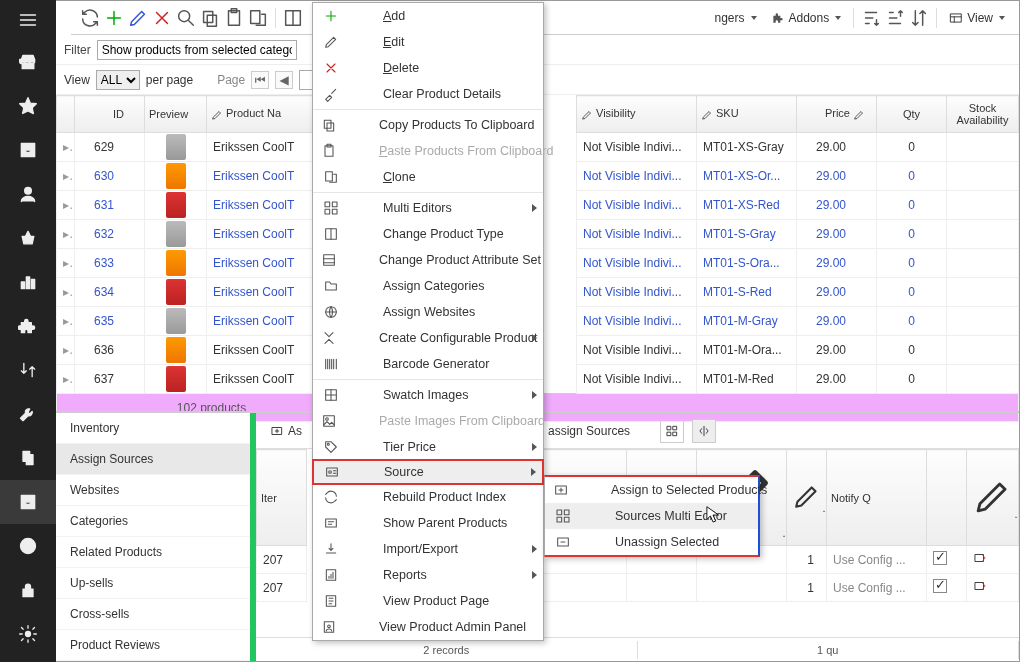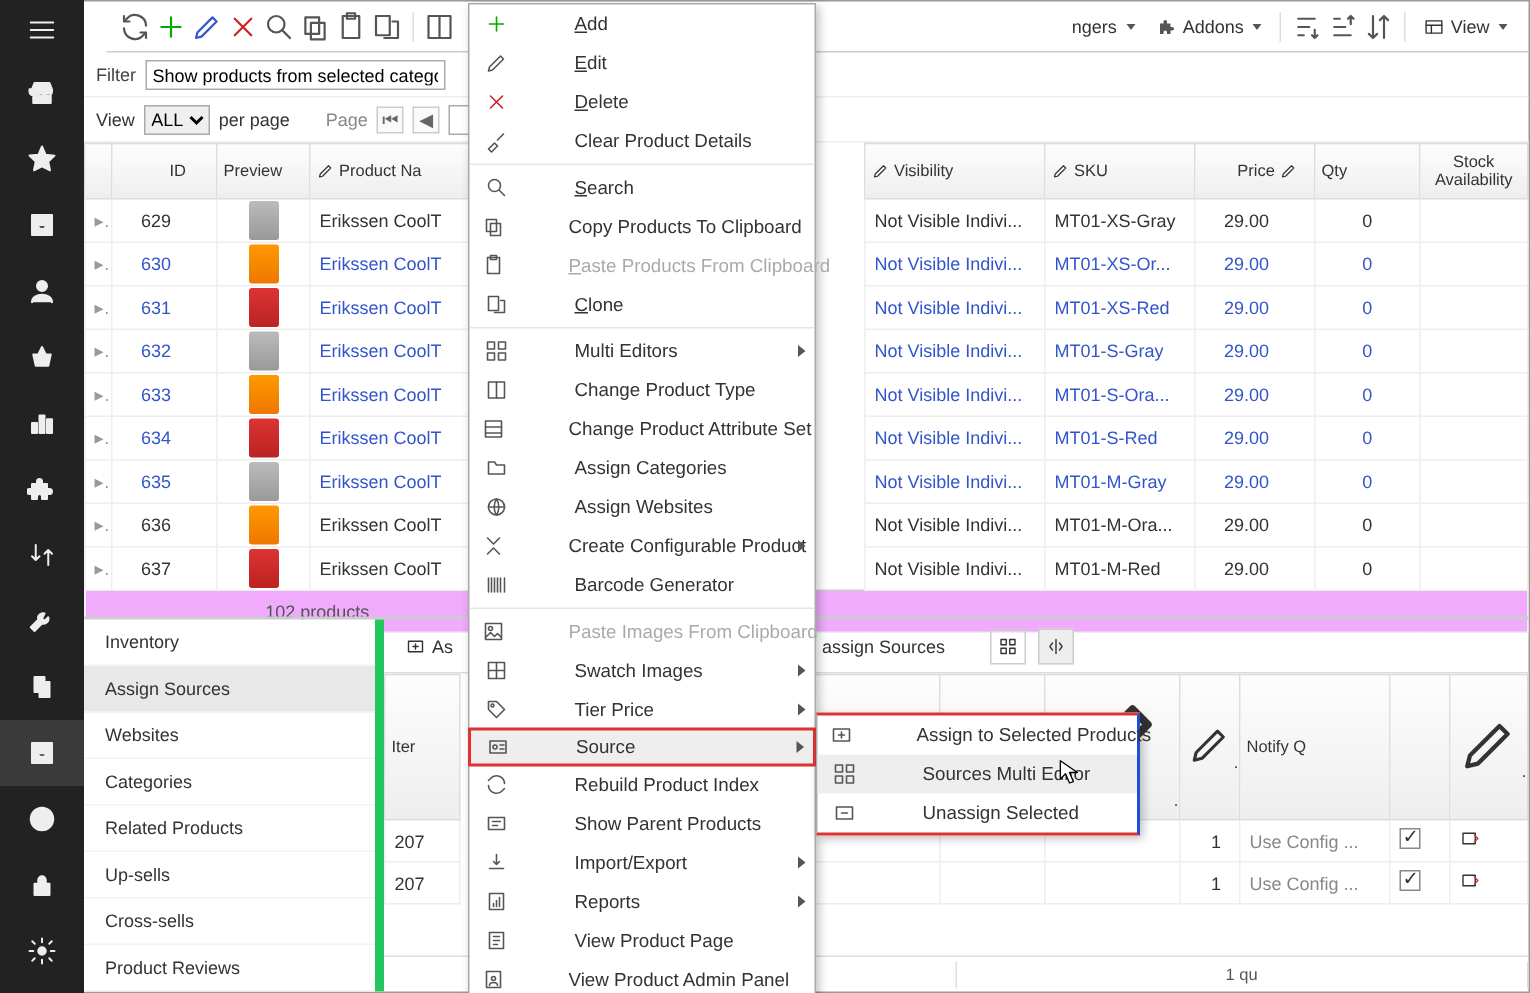--- a/index.html
+++ b/index.html
@@ -322,21 +322,21 @@
           <th style="background:#fff;border:none"></th>
           <th><svg class="hdr-icon" viewBox="0 0 24 24">
                 <path d="M4 20l4-1 11-11-3-3L5 16z"></path>
               </svg><span>Visibility</span></th>
           <th><svg class="hdr-icon" viewBox="0 0 24 24">
                 <path d="M4 20l4-1 11-11-3-3L5 16z"></path>
               </svg><span>SKU</span></th>
           <th style="text-align:right;padding-right:8px"><span>Price</span> <svg class="hdr-icon" viewBox="0 0 24 24">
                 <path d="M4 20l4-1 11-11-3-3L5 16z"></path>
               </svg></th>
-          <th style="text-align:left"><span>Qty</span></th>
+          <th style="text-align:center"><span>Qty</span></th>
           <th style="text-align:center"><span>Stock Availability</span></th>
         </tr>
       </thead>
       <tbody id="grid-body">
           <tr>
     <td class="expand-col">▸</td>
     <td class="num">629</td>
     <td class="preview-cell">
               <div class="shirt gray"></div>
             </td>
@@ -618,29 +618,20 @@
         <svg viewBox="0 0 24 24">
           <path d="M4 20l6-6 3 3-6 6z M13 11l6-6" stroke="#555"></path>
         </svg>
       </span>
       <span>Clear Product Details</span>
     </div>
     <div class="sep"></div>
     <div class="mi">
       <span class="mi-icon">
         <svg viewBox="0 0 24 24">
-          <circle cx="10" cy="10" r="6" stroke="#555"></circle>
-          <path d="M20 20l-5-5" stroke="#555"></path>
-        </svg>
-      </span>
-      <span><span class="underline">S</span>earch</span>
-    </div>
-    <div class="mi">
-      <span class="mi-icon">
-        <svg viewBox="0 0 24 24">
           <rect x="5" y="5" width="10" height="12" stroke="#555"></rect>
           <rect x="9" y="9" width="10" height="12" stroke="#555"></rect>
         </svg>
       </span>
       <span>Copy Products To Clipboard</span>
     </div>
     <div class="mi disabled">
       <span class="mi-icon">
         <svg viewBox="0 0 24 24">
           <rect x="6" y="4" width="12" height="16" stroke="#555"></rect>
@@ -717,39 +708,39 @@
     </div>
     <div class="mi">
       <span class="mi-icon">
         <svg viewBox="0 0 24 24">
           <path d="M4 5v14M7 5v14M10 5v14M13 5v14M16 5v14M20 5v14" stroke="#555"></path>
         </svg>
       </span>
       <span>Barcode Generator</span>
     </div>
     <div class="sep"></div>
+    <div class="mi">
+      <span class="mi-icon">
+        <svg viewBox="0 0 24 24">
+          <rect x="4" y="4" width="16" height="16" stroke="#555"></rect>
+          <path d="M12 4v16M4 12h16" stroke="#555"></path>
+        </svg>
+      </span>
+      <span>Swatch Images</span>
+      <span class="sub-caret"></span>
+    </div>
     <div class="mi disabled">
       <span class="mi-icon">
         <svg viewBox="0 0 24 24">
           <rect x="4" y="4" width="16" height="16" stroke="#555"></rect>
           <circle cx="9" cy="9" r="2" stroke="#555"></circle>
           <path d="M4 18l5-5 4 4 3-3 4 4" stroke="#555"></path>
         </svg>
       </span>
       <span>Paste Images From Clipboard</span>
-    </div>
-    <div class="mi">
-      <span class="mi-icon">
-        <svg viewBox="0 0 24 24">
-          <rect x="4" y="4" width="16" height="16" stroke="#555"></rect>
-          <path d="M12 4v16M4 12h16" stroke="#555"></path>
-        </svg>
-      </span>
-      <span>Swatch Images</span>
-      <span class="sub-caret"></span>
     </div>
     <div class="mi">
       <span class="mi-icon">
         <svg viewBox="0 0 24 24">
           <path d="M4 4h8l8 8-8 8-8-8z" stroke="#555"></path>
           <circle cx="8" cy="8" r="1.5" stroke="#555"></circle>
         </svg>
       </span>
       <span>Tier Price</span>
       <span class="sub-caret"></span>

